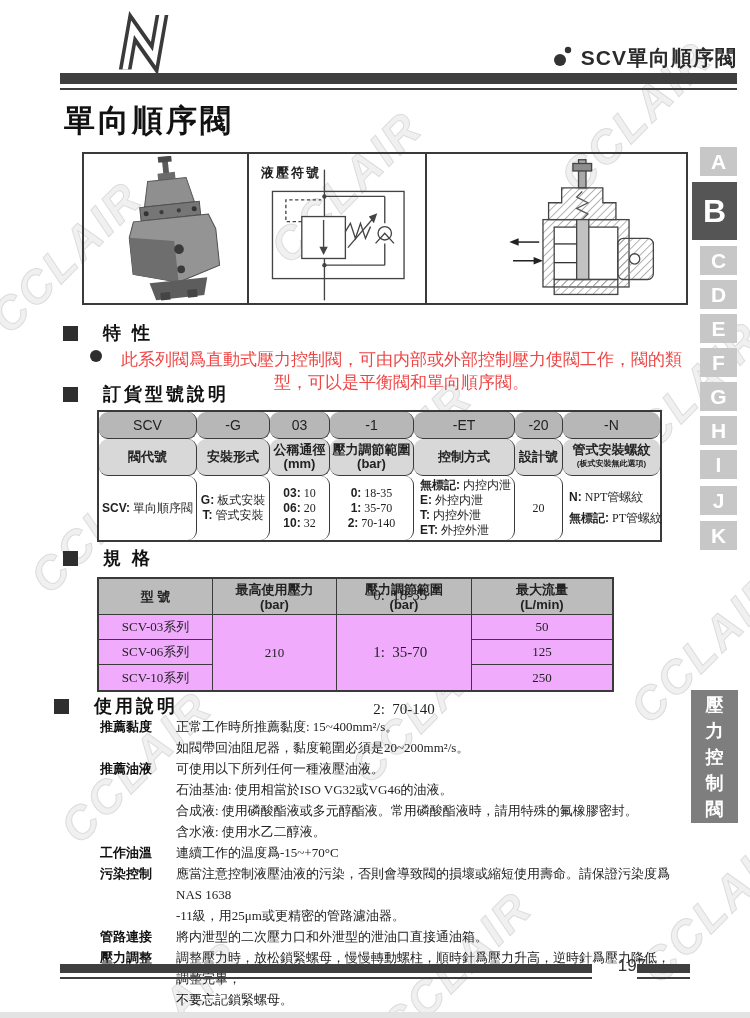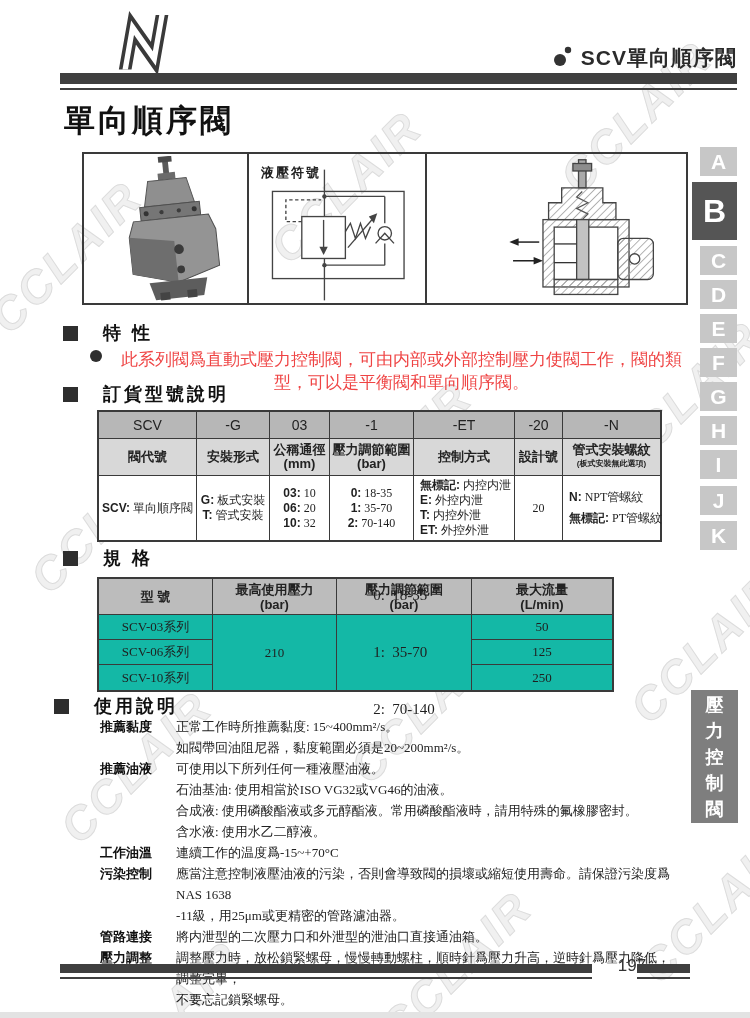--- a/index.html
+++ b/index.html
@@ -51,36 +51,36 @@
 
   .feature-row { left:90px; top:348px; display:flex; align-items:flex-start; gap:11px; width:600px; }
   .feature-row .dot { width:12px; height:12px; border-radius:50%; background:#2e2e2e; margin-top:2px; flex:0 0 auto; }
   .feature-row .txt { font-size:17px; color:#ef4444;text-align:center; }
 
   
   .ot { left:97px; top:410px; width:565px; border:2px solid #3a3a3a; background:#fff;
     display:grid; grid-template-columns:98px 73px 60px 84px 101px 48px 97px; }
   .ot-cell { border-right:1px solid #3a3a3a; border-bottom:1px solid #3a3a3a;
     display:flex; flex-direction:column; align-items:center; justify-content:center;
-    text-align:center; }
+    text-align:center;border-radius:9px; }
   .ot-cell.lastcol { border-right:none; }
   .ot-cell.lastrow { border-bottom:none; }
   .ot-r1 { height:27px; background:#b7b7b7; font-family:"Liberation Sans", sans-serif;
     font-size:14px; color:#222; }
   .ot-r2 { height:37px; background:#d8d8d8; font-family:"Liberation Sans", sans-serif;
     font-size:13px; font-weight:bold; color:#222; line-height:14px; }
   .ot-r2 .subnote { font-size:8px; font-weight:bold; }
   .ot-r3 { height:64px; background:#fff; font-size:12px; line-height:15px;
     align-items:flex-start; padding:3px 6px; text-align:left; }
   .ot-r3.center { align-items:center; justify-content:center; }
   .kv { display:flex; white-space:nowrap; }
   .kv .k { font-family:"Liberation Sans", sans-serif; font-weight:bold; margin-right:3px; }
 
   
-  .st { left:97px; top:577px; width:517px; border:2px solid #3a3a3a; background:#14b8a6;
+  .st { left:97px; top:577px; width:517px; border:2px solid #3a3a3a; background:#f0abfc;
     display:grid; grid-template-columns:114px 124px 135px 140px;
     grid-template-rows:36px 25px 25px 25px; }
   .st-cell { border-right:1px solid #3a3a3a; border-bottom:1px solid #3a3a3a;
     display:flex; flex-direction:column; align-items:center; justify-content:center; text-align:center; }
   .st-cell.lastcol { border-right:none; }
   .st-cell.lastrow { border-bottom:none; }
   .st-h { background:#bcbcbc; font-family:"Liberation Sans", sans-serif; font-size:13px;
     font-weight:bold; color:#222; line-height:15px; }
   .st-b { font-size:13px; }
   .range-block { text-align:left; white-space:pre; line-height:19px; font-size:15px; }

